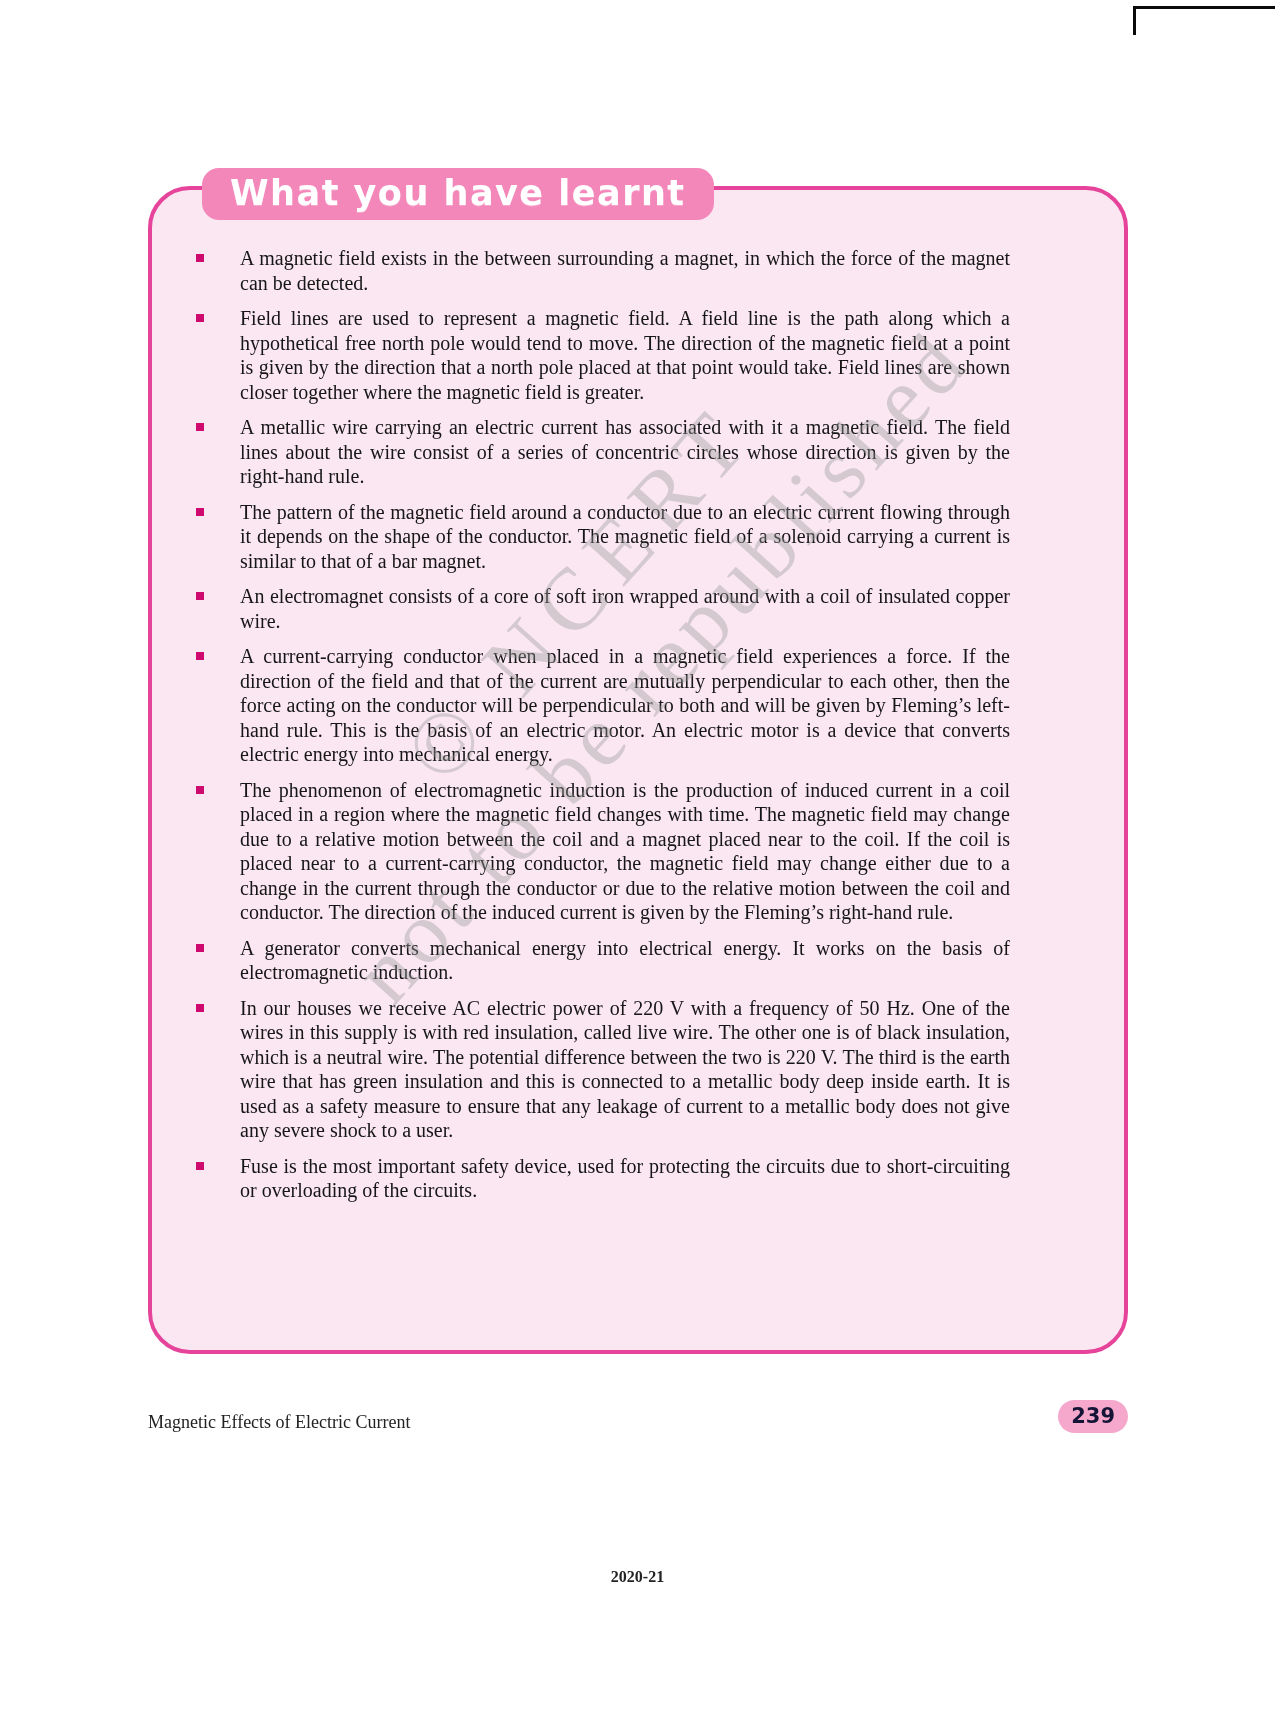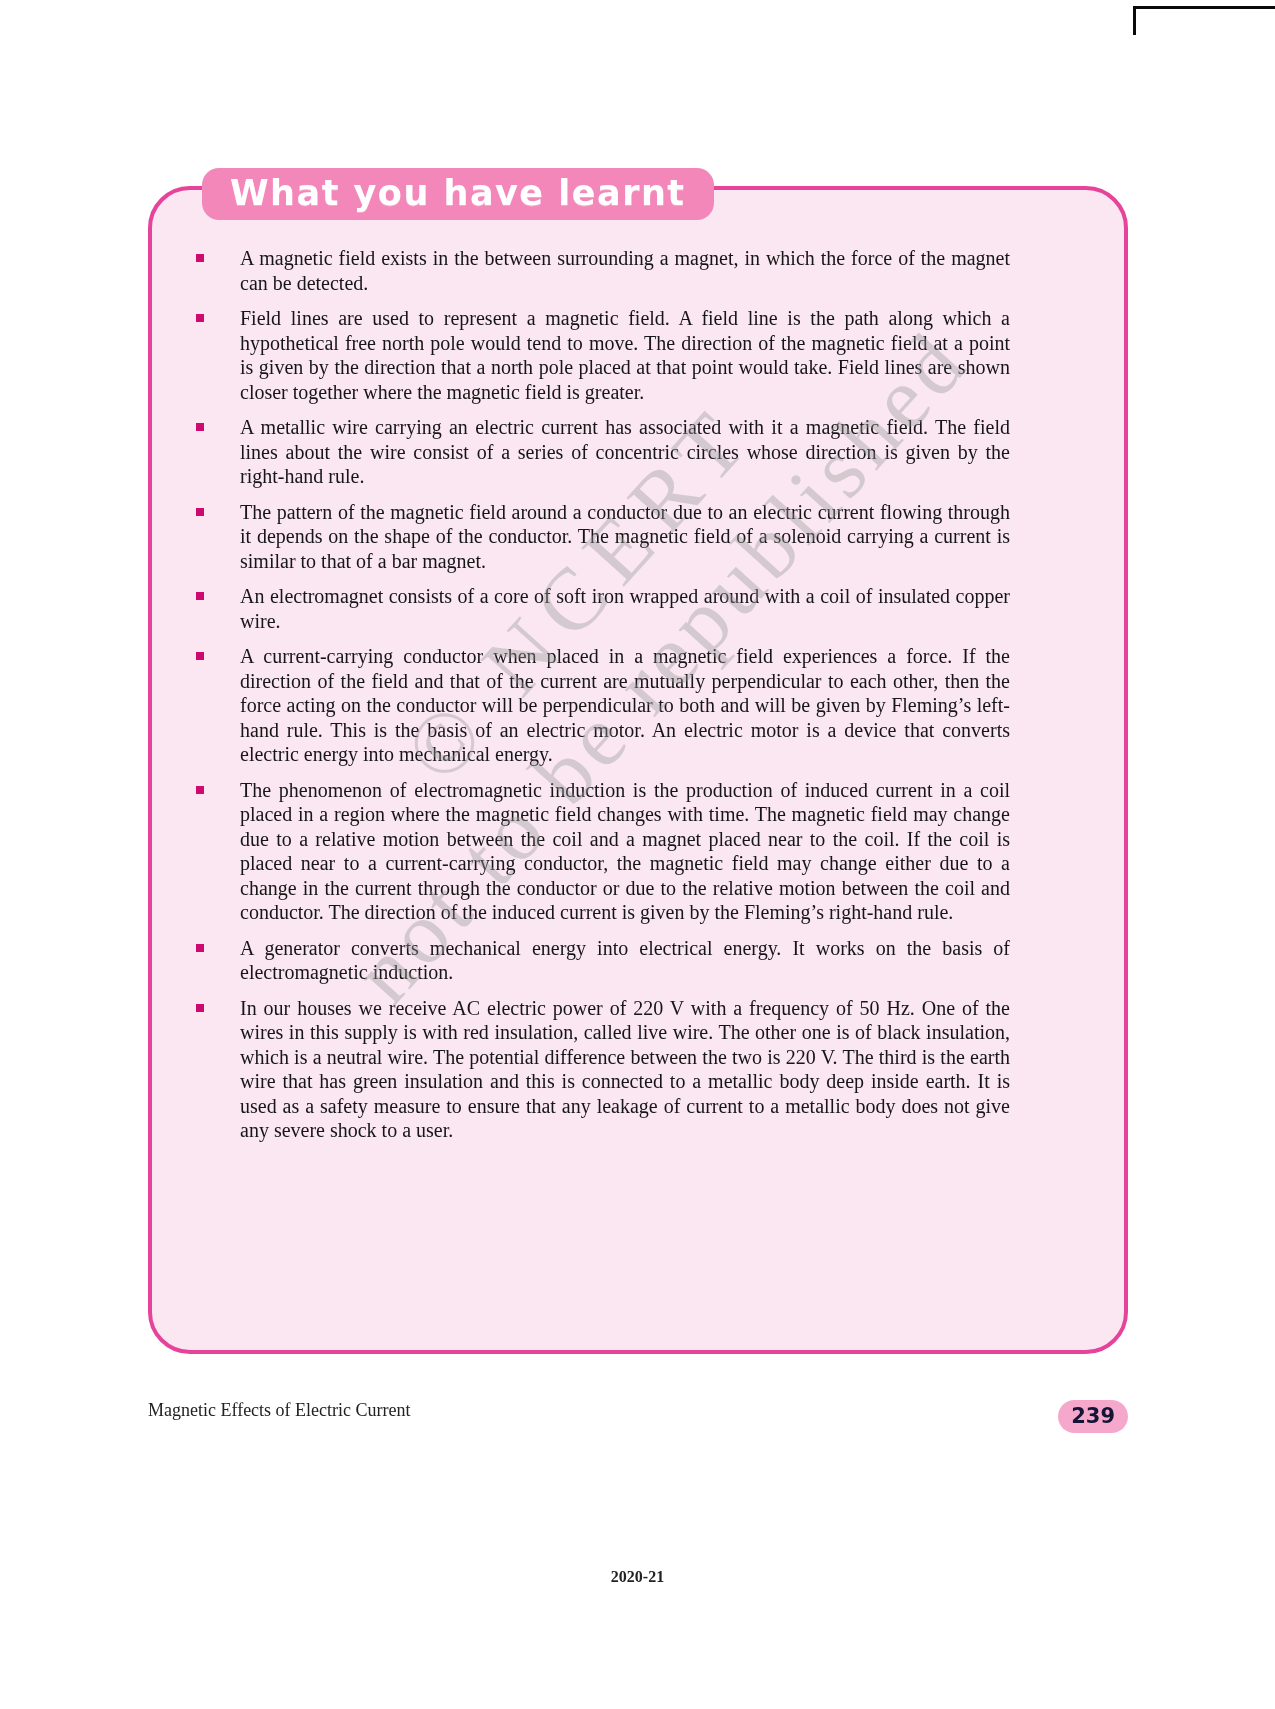--- a/index.html
+++ b/index.html
@@ -45,21 +45,21 @@
     position:absolute;left:120px;top:520px;width:1000px;z-index:2;
     transform:rotate(-48deg);transform-origin:center center;
     text-align:center;color:#9a9a9a;opacity:.38;
     font-family:"Liberation Serif", serif;
     pointer-events:none;
   }
   .watermark .wl1{font-size:88px;letter-spacing:14px;line-height:1.25;}
   .watermark .wl2{font-size:88px;letter-spacing:6px;line-height:1.25;}
   .footer{
     position:absolute;left:148px;top:1400px;width:980px;
-    display:flex;justify-content:space-between;align-items:flex-start;z-index:3;
+    display:flex;justify-content:space-between;align-items:flex-end;z-index:3;
   }
   .footer-left{font-size:18px;color:#222222;}
   .page-badge{
     background:var(--badge-bg,#f6a8cc);border-radius:17px;
     padding:4px 13px 5px 13px;
     font-family:"DejaVu Sans", sans-serif;font-weight:bold;
     font-size:21px;color:#141436;
   }
   .bottom-center{
     position:absolute;left:0;top:1568px;width:100%;text-align:center;
@@ -105,20 +105,24 @@
       <span class="txt">The phenomenon of electromagnetic induction is the production of induced current in a coil placed in a region where the magnetic field changes with time. The magnetic field may change due to a relative motion between the coil and a magnet placed near to the coil. If the coil is placed near to a current-carrying conductor, the magnetic field may change either due to a change in the current through the conductor or due to the relative motion between the coil and conductor. The direction of the induced current is given by the Fleming’s right-hand rule.</span>
     </li>
     <li>
       <span class="sq"></span>
       <span class="txt">A generator converts mechanical energy into electrical energy. It works on the basis of electromagnetic induction.</span>
     </li>
     <li>
       <span class="sq"></span>
       <span class="txt">In our houses we receive AC electric power of 220 V with a frequency of 50 Hz. One of the wires in this supply is with red insulation, called live wire. The other one is of black insulation, which is a neutral wire. The potential difference between the two is 220 V. The third is the earth wire that has green insulation and this is connected to a metallic body deep inside earth. It is used as a safety measure to ensure that any leakage of current to a metallic body does not give any severe shock to a user.</span>
     </li>
+    <li>
+      <span class="sq"></span>
+      <span class="txt">Fuse is the most important safety device, used for protecting the circuits due to short-circuiting or overloading of the circuits.</span>
+    </li>
   </ul>
 </div>
 
 <div class="watermark">
   <div class="wl1">© NCERT</div>
   <div class="wl2">not to be republished</div>
 </div>
 
 <div class="footer">
   <span class="footer-left">Magnetic Effects of Electric Current</span>

